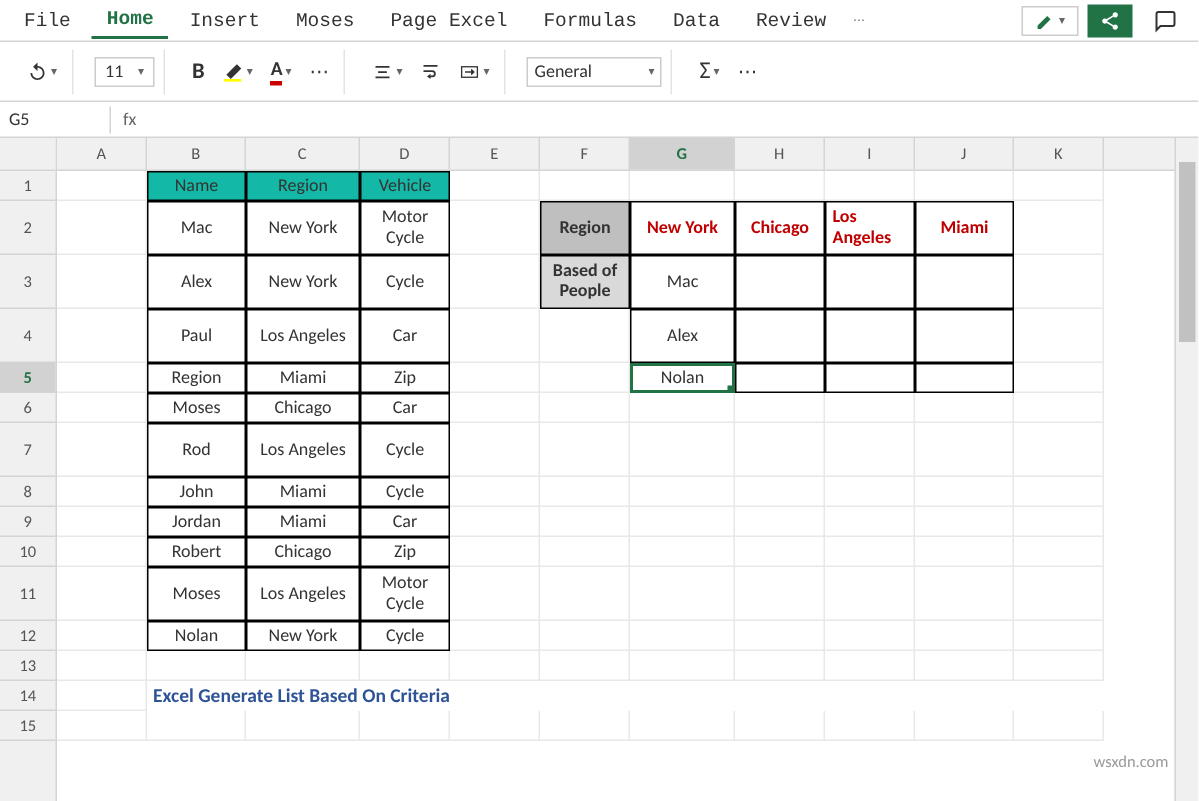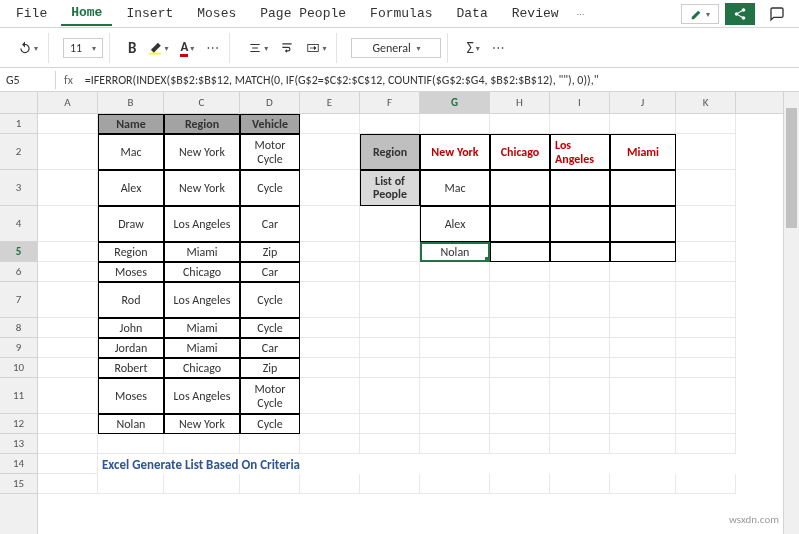--- a/index.html
+++ b/index.html
@@ -14,21 +14,21 @@
     .comment-icon-btn { padding: 4px 8px; }
     
     .toolbar { display: flex; align-items: center; height: 40px; padding: 4px 8px; gap: 8px; border-bottom: 1px solid #d4d4d4; background: #fff; }
     .tool-group { display: flex; align-items: center; gap: 4px; padding: 0 6px; border-right: 1px solid #e3e3e3; height: 30px; }
     .tool-group:last-child { border-right: none; }
     .tool-btn { padding: 2px 4px; cursor: pointer; display: flex; align-items: center; gap: 2px; }
     .font-size-box { border: 1px solid #ccc; padding: 2px 6px; width: 40px; font-size: 12px; display: flex; align-items: center; justify-content: space-between; }
     .dropdown-caret { font-size: 8px; color: #666; }
     
     .formula-bar { display: flex; align-items: center; height: 24px; border-bottom: 1px solid #d4d4d4; }
-    .cell-ref { width: 56px; padding: 2px 6px; font-size: 12px; border-right: 1px solid #d4d4d4; }
+    .cell-ref { width: 74px; padding: 2px 6px; font-size: 12px; border-right: 1px solid #d4d4d4; }
     .fx-label { padding: 0 8px; color: #666; font-size: 12px; }
     .formula-input { flex: 1; padding: 2px 4px; font-size: 12px; color: #333; white-space: nowrap; overflow: hidden; }
     
     .sheet-area { display: flex; height: calc(100% - 92px); position: relative; }
     .row-headers { width: 38px; background: #f0f0f0; border-right: 1px solid #d4d4d4; }
     .row-header { height: 20px; border-bottom: 1px solid #d4d4d4; display: flex; align-items: center; justify-content: center; font-size: 11px; color: #555; }
     .row-header.h-tall { height: 36px; }
     .row-header.active { background: #d2d2d2; color: #217346; font-weight: 600; }
     .row-header.first { height: 22px; background: #f0f0f0; }
     
@@ -47,47 +47,47 @@
     .w-c { width: 76px; }
     .w-d { width: 60px; }
     .w-e { width: 60px; }
     .w-f { width: 60px; }
     .w-g { width: 70px; }
     .w-h { width: 60px; }
     .w-i { width: 60px; }
     .w-j { width: 66px; }
     .w-k { width: 60px; }
     
-    .tbl-header { background: #a3a3a3; font-weight: 700; border: 1px solid #000; }
+    .tbl-header { background: #14b8a6; font-weight: 400; border: 1px solid #000; }
     .tbl-cell { border: 1px solid #000; text-align: center; }
     .region-hdr { background: #bfbfbf; font-weight: 600; border: 1px solid #000; }
     .list-hdr { background: #d9d9d9; font-weight: 600; border: 1px solid #000; line-height: 1.1; text-align: center; }
     .red-text { color: #c00000; font-weight: 600; border: 1px solid #000; }
     .tbl2-cell { border: 1px solid #000; }
     .selected-cell { border: 2px solid #217346 !important; position: relative; }
     .selected-cell::after { content: ''; position: absolute; bottom: -3px; right: -3px; width: 6px; height: 6px; background: #217346; }
     .caption-text { color: #2e5496; font-weight: 600; font-size: 13px; white-space: nowrap; justify-content: flex-start; padding-left: 4px; border: none; }
     
-    .select-box { border: 1px solid #ccc; padding: 2px 20px; font-size: 12px; display: flex; align-items: center; justify-content: space-between; min-width: 90px; }
+    .select-box { border: 1px solid #ccc; padding: 2px 4px; font-size: 12px; display: flex; align-items: center; justify-content: space-between; min-width: 90px; }
     .scrollbar-v { position: absolute; right: 0; top: 92px; bottom: 0; width: 16px; background: #f0f0f0; border-left: 1px solid #d4d4d4; }
     .scrollbar-v .thumb { position: absolute; top: 16px; left: 2px; right: 2px; height: 120px; background: #c1c1c1; }
-    .watermark { position: absolute; bottom: 8px; right: 20px; font-size: 11px; color: #999; }
+    .watermark { position: absolute; bottom: 20px; right: 20px; font-size: 11px; color: #999; }
     
     svg { display: block; }
     .bold-b { font-weight: 700; font-size: 15px; }
   </style>
 </head>
 <body>
 
 <div class="menubar">
   <div class="menu-item">File</div>
   <div class="menu-item active">Home</div>
   <div class="menu-item">Insert</div>
   <div class="menu-item">Moses</div>
-  <div class="menu-item">Page People</div>
+  <div class="menu-item">Page Excel</div>
   <div class="menu-item">Formulas</div>
   <div class="menu-item">Data</div>
   <div class="menu-item">Review</div>
   <div class="tool-btn">
       <span class="dropdown-caret">⋯</span>
     </div>
   <div class="menubar-right">
     <div class="pen-btn">
       <svg width="14" height="14" viewBox="0 0 24 24">
           <path fill="#217346" d="M3 17.25V21h3.75l11-11-3.75-3.75L3 17.25z"></path>
@@ -168,21 +168,20 @@
       <span style="font-size:16px;">Σ</span>
         <span class="dropdown-caret">▾</span>
     </div>
     <div class="tool-btn">⋯</div>
   </div>
 </div>
 
 <div class="formula-bar">
   <div class="cell-ref">G5</div>
   <div class="fx-label">fx</div>
-  <div class="formula-input">=IFERROR(INDEX($B$2:$B$12, MATCH(0, IF(G$2=$C$2:$C$12, COUNTIF($G$2:$G4, $B$2:$B$12), ""), 0)),"</div>
 </div>
 
 <div class="sheet-area">
   <div class="row-headers">
     <div class="row-header first"></div>
     <div class="row-header">1</div>
     <div class="row-header h-tall">2</div>
     <div class="row-header h-tall">3</div>
     <div class="row-header h-tall">4</div>
     <div class="row-header active">5</div>
@@ -242,31 +241,31 @@
         <div class="cell w-j red-text">Miami</div>
         <div class="cell w-k"></div>
       </div>
 
       <div class="cell-row tall">
         <div class="cell w-a"></div>
         <div class="cell w-b tbl-cell">Alex</div>
         <div class="cell w-c tbl-cell">New York</div>
         <div class="cell w-d tbl-cell">Cycle</div>
         <div class="cell w-e"></div>
-        <div class="cell w-f list-hdr">List of People</div>
+        <div class="cell w-f list-hdr">Based of People</div>
         <div class="cell w-g tbl2-cell">Mac</div>
         <div class="cell w-h tbl2-cell"></div>
         <div class="cell w-i tbl2-cell"></div>
         <div class="cell w-j tbl2-cell"></div>
         <div class="cell w-k"></div>
       </div>
 
       <div class="cell-row tall">
         <div class="cell w-a"></div>
-        <div class="cell w-b tbl-cell">Draw</div>
+        <div class="cell w-b tbl-cell">Paul</div>
         <div class="cell w-c tbl-cell">Los Angeles</div>
         <div class="cell w-d tbl-cell">Car</div>
         <div class="cell w-e"></div>
         <div class="cell w-f"></div>
         <div class="cell w-g tbl2-cell">Alex</div>
         <div class="cell w-h tbl2-cell"></div>
         <div class="cell w-i tbl2-cell"></div>
         <div class="cell w-j tbl2-cell"></div>
         <div class="cell w-k"></div>
       </div>

